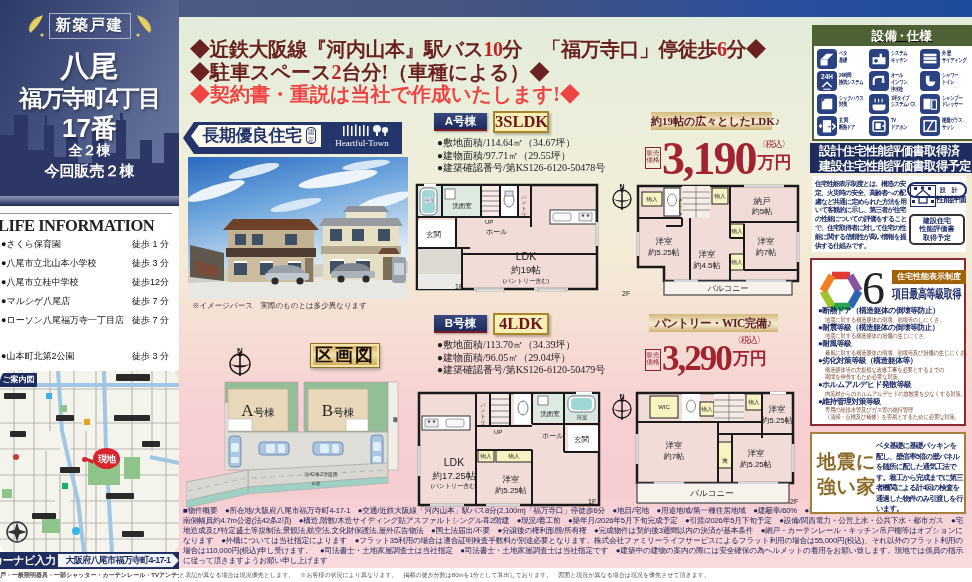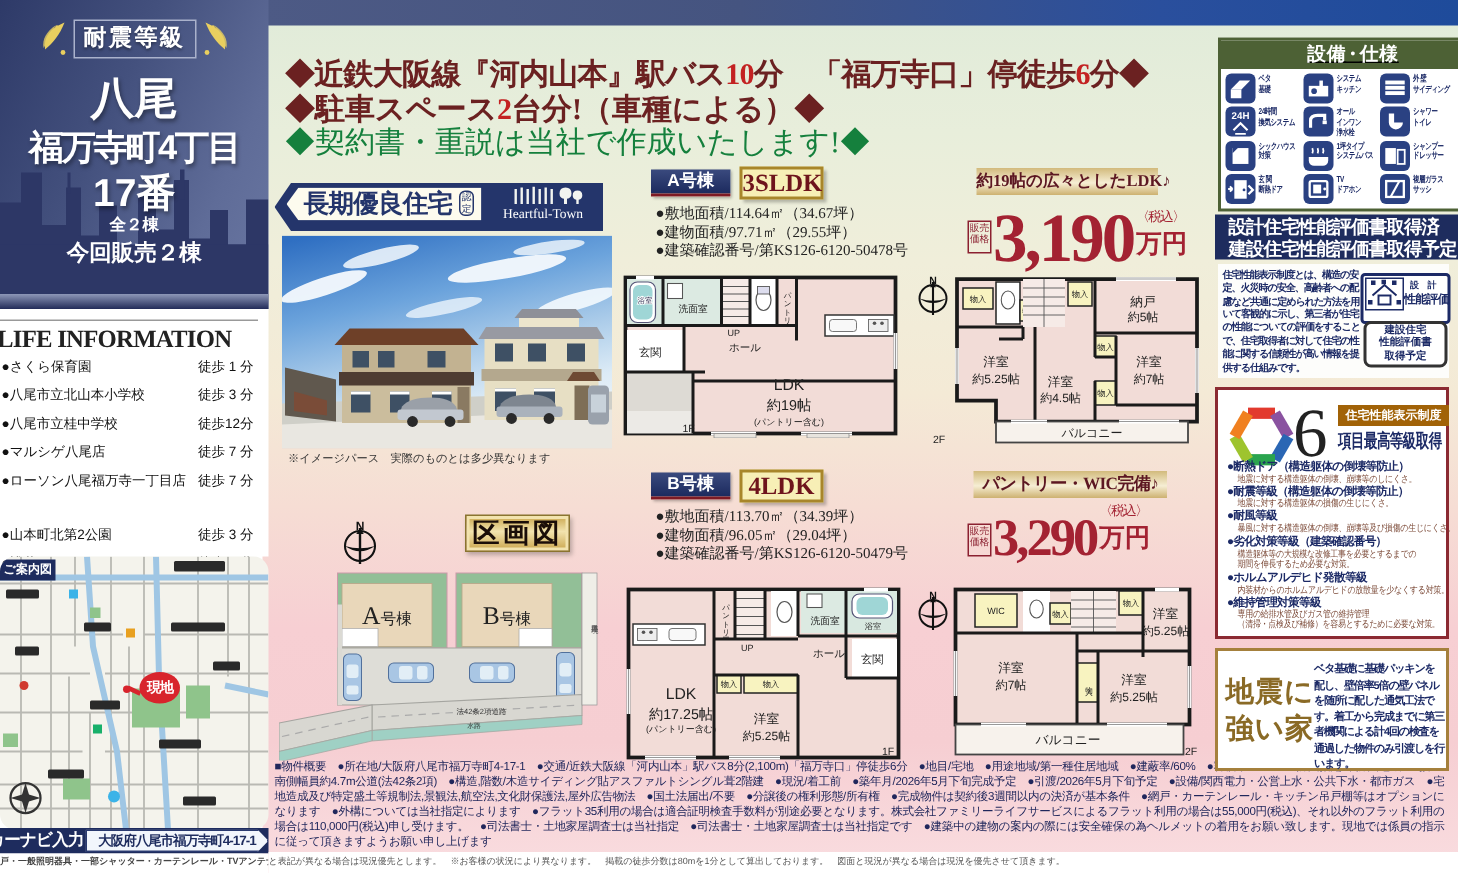--- a/index.html
+++ b/index.html
@@ -43,40 +43,40 @@
   <div class="abs" style="left:0;top:13px;width:179px;text-align:center;">
     <span style="display:inline-flex;align-items:center;gap:4px;">
       <svg width="22" height="26" viewBox="0 0 22 26">
           <g fill="#e9cf5f">
             <path d="M20 2 C10 6 6 12 7 20 C12 16 17 10 20 2z"></path>
             <path d="M14 4 C8 8 5 13 6 19 C9 15 12 9 14 4z" opacity=".8"></path>
             <circle cx="19" cy="22" r="1.6"></circle>
             <circle cx="15" cy="5" r="1.2"></circle>
           </g>
         </svg>
-      <span style="color:#fff;font-weight:bold;font-size:15.5px;letter-spacing:1.5px;text-shadow:0 1px 2px #0006;border:1px solid #aab2cc;padding:1px 6px 2px;">耐震等級</span>
+      <span style="color:#fff;font-weight:bold;font-size:15.5px;letter-spacing:1.5px;text-shadow:0 1px 2px #0006;border:1px solid #aab2cc;padding:1px 6px 2px;">新築戸建</span>
       <svg width="22" height="26" viewBox="0 0 22 26">
           <g fill="#e9cf5f" transform="scale(-1,1) translate(-22,0)">
             <path d="M20 2 C10 6 6 12 7 20 C12 16 17 10 20 2z"></path>
             <path d="M14 4 C8 8 5 13 6 19 C9 15 12 9 14 4z" opacity=".8"></path>
             <circle cx="19" cy="22" r="1.6"></circle>
             <circle cx="15" cy="5" r="1.2"></circle>
           </g>
         </svg>
     </span>
   </div>
 
   <div class="abs" style="left:0;top:52px;width:179px;text-align:center;color:#fff;font-weight:bold;line-height:1;">
     <div style="font-size:29px;text-shadow:1px 2px 3px #00000066;">八尾</div>
     <div style="font-size:23px;margin-top:6px;letter-spacing:-1.5px;text-shadow:1px 2px 3px #00000066;">福万寺町4丁目</div>
     <div style="font-size:26px;margin-top:5px;text-shadow:1px 2px 3px #00000066;">17番</div>
   </div>
 
   <div class="abs" style="left:0;top:142px;width:179px;text-align:center;color:#fff;font-weight:bold;">
-    <div style="font-size:11px;">全２棟</div>
+    <div style="font-size:14px;">全２棟</div>
     <div style="font-size:15px;margin-top:2px;">今回販売２棟</div>
   </div>
 
   <div class="abs" style="left:0;top:196px;width:179px;height:10px;background:linear-gradient(180deg,#8d97b8,#222b58);"></div>
 </div>
 
 <div class="abs" style="left:0;top:206px;width:179px;height:165px;background:#fff;">
 
   <div class="abs" style="left:0;top:7px;width:172px;height:1px;background:#999;"></div>
 
@@ -172,21 +172,21 @@
 </div>
 
 <div class="abs" style="left:0;top:569px;width:179px;height:13px;background:#fff;font-weight:bold;color:#444;font-size:6px;line-height:13px;white-space:nowrap;overflow:hidden;">戸・一般照明器具・一部シャッター・カーテンレール・TVアンテナ・門柱門扉・植</div>
 
 <div class="abs" style="left:179px;top:568px;width:793px;height:14px;background:#fff;color:#555;font-size:6px;line-height:14px;white-space:nowrap;overflow:hidden;">と表記が異なる場合は現況優先とします。　※お客様の状況により異なります。　掲載の徒歩分数は80mを1分として算出しております。　図面と現況が異なる場合は現況を優先させて頂きます。</div>
 
 <div class="abs serif" style="left:190px;top:36px;width:620px;font-size:20px;font-weight:bold;color:#6b2121;letter-spacing:-0.5px;">◆近鉄大阪線『河内山本』駅バス<span style="color:#c32222;">10</span>分　「福万寺口」停徒歩<span style="color:#c32222;">6</span>分◆</div>
 
 <div class="abs serif" style="left:190px;top:59px;width:620px;font-size:20px;font-weight:bold;color:#6b2121;">◆駐車スペース<span style="color:#c32222;">2</span>台分!（車種による）◆</div>
 
-<div class="abs serif" style="left:190px;top:81px;width:620px;font-size:20px;font-weight:normal;color:#15803d;">◆契約書・重説は当社で作成いたします!◆</div>
+<div class="abs serif" style="left:190px;top:81px;width:620px;font-size:20px;font-weight:bold;color:#ef4444;">◆契約書・重説は当社で作成いたします!◆</div>
 
 <div class="abs" style="left:183px;top:122px;width:219px;height:32px;background:#24356b;clip-path:polygon(0 50%,11px 0,100% 0,100% 100%,11px 100%);">
   <div class="abs" style="left:8px;top:3px;width:130px;height:22px;background:#fdfbee;clip-path:polygon(0 50%,8px 0,100% 0,100% 100%,8px 100%);"></div>
   <div class="abs" style="left:16px;top:4px;width:106px;color:#24356b;font-weight:bold;font-size:17px;line-height:20px;text-align:center;letter-spacing:-0.5px;white-space:nowrap;">長期優良住宅</div>
   <div class="abs" style="left:123px;top:5px;width:10px;height:17px;border:1px solid #24356b;border-radius:4px;color:#24356b;font-size:6.5px;line-height:7.5px;text-align:center;box-sizing:border-box;">認<br>定</div>
 
   <div class="abs" style="left:138px;top:0;width:81px;height:28px;">
     <svg width="81" height="28" viewBox="0 0 81 28">
       <g fill="#f2f4f0">
           <rect x="22" y="4" width="1.6" height="10"></rect>
@@ -711,21 +711,21 @@
 </div>
 
 <div class="abs" style="left:810px;top:143px;width:162px;height:30px;background:#1e2c5e;color:#fff;font-weight:bold;font-size:12.3px;line-height:14.5px;letter-spacing:-0.6px;white-space:nowrap;">
     <div style="margin-top:1px;padding-left:9px;">設計住宅性能評価書取得済<br>建設住宅性能評価書取得予定</div>
   </div>
 
 <div class="abs" style="left:812px;top:176px;width:154px;height:76px;background:#fdfdfb;">
 
   <div class="abs" style="left:3px;top:4px;width:94px;font-size:6.8px;line-height:8.8px;color:#1c2a66;letter-spacing:-0.8px;font-weight:bold;">住宅性能表示制度とは、構造の安定、火災時の安全、高齢者への配慮など共通に定められた方法を用いて客観的に示し、第三者が住宅の性能についての評価をすることで、住宅取得者に対して住宅の性能に関する信頼性が高い情報を提供する仕組みです。</div>
 
-  <div class="abs" style="left:95px;top:6px;width:60px;height:34px;border:2px solid #1c2a66;border-radius:3px;background:#fff;box-sizing:border-box;padding-left:32px;">
+  <div class="abs" style="left:95px;top:6px;width:60px;height:16px;border:2px solid #1c2a66;border-radius:14px;background:#fff;box-sizing:border-box;padding-left:32px;">
     <div class="abs" style="left:1px;top:1px;width:26px;height:22px;border:1px solid #1c2a66;box-sizing:border-box;">
       <svg width="24" height="20" viewBox="0 0 24 20">
           <g stroke="#1c2a66" stroke-width="1.3" fill="none">
             <path d="M4 11 L12 4 L20 11"></path>
             <rect x="8" y="11" width="8" height="6"></rect>
           </g>
           <rect x="3" y="1" width="3" height="3" fill="#1c2a66"></rect>
           <rect x="10" y="0.5" width="3" height="3" fill="#1c2a66"></rect>
           <rect x="17" y="1" width="3" height="3" fill="#1c2a66"></rect>
           <rect x="1" y="14" width="3" height="3" fill="#1c2a66"></rect>
@@ -760,21 +760,21 @@
 
   <div class="abs" style="left:80px;top:26px;width:104px;color:#1c2a66;font-weight:bold;font-size:12.5px;letter-spacing:-0.5px;white-space:nowrap;transform:scaleX(0.72);transform-origin:0 0;">項目最高等級取得</div>
 
   <div class="abs" style="left:6px;top:47px;width:148px;color:#1c2a66;">
     <div class="gh">●断熱ドア（構造躯体の倒壊等防止）</div>
     <div class="gs">地震に対する構造躯体の倒壊、崩壊等のしにくさ。</div>
     <div class="gh">●耐震等級（構造躯体の倒壊等防止）</div>
     <div class="gs">地震に対する構造躯体の損傷の生じにくさ。</div>
     <div class="gh">●耐風等級</div>
     <div class="gs">暴風に対する構造躯体の倒壊、崩壊等及び損傷の生じにくさ。</div>
-    <div class="gh">●劣化対策等級（建築確認番号）</div>
+    <div class="gh">●劣化対策等級（構造躯体等）</div>
     <div class="gs">構造躯体等の大規模な改修工事を必要とするまでの<br>期間を伸長するため必要な対策。</div>
     <div class="gh">●ホルムアルデヒド発散等級</div>
     <div class="gs">内装材からのホルムアルデヒドの放散量を少なくする対策。</div>
     <div class="gh">●維持管理対策等級</div>
     <div class="gs">専用の給排水管及びガス管の維持管理<br>（清掃・点検及び補修）を容易とするために必要な対策。</div>
   </div>
 </div>
 
 <div class="abs" style="left:810px;top:432px;width:156px;height:82px;background:#fff;border:2px solid #a5803c;box-sizing:border-box;">
 

